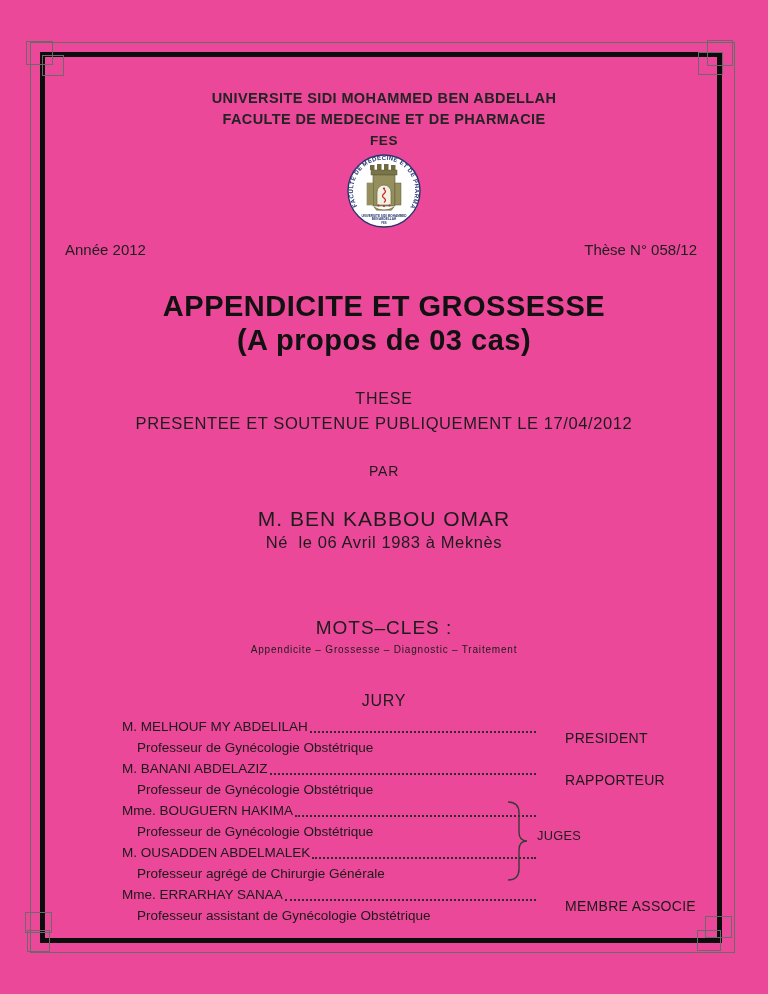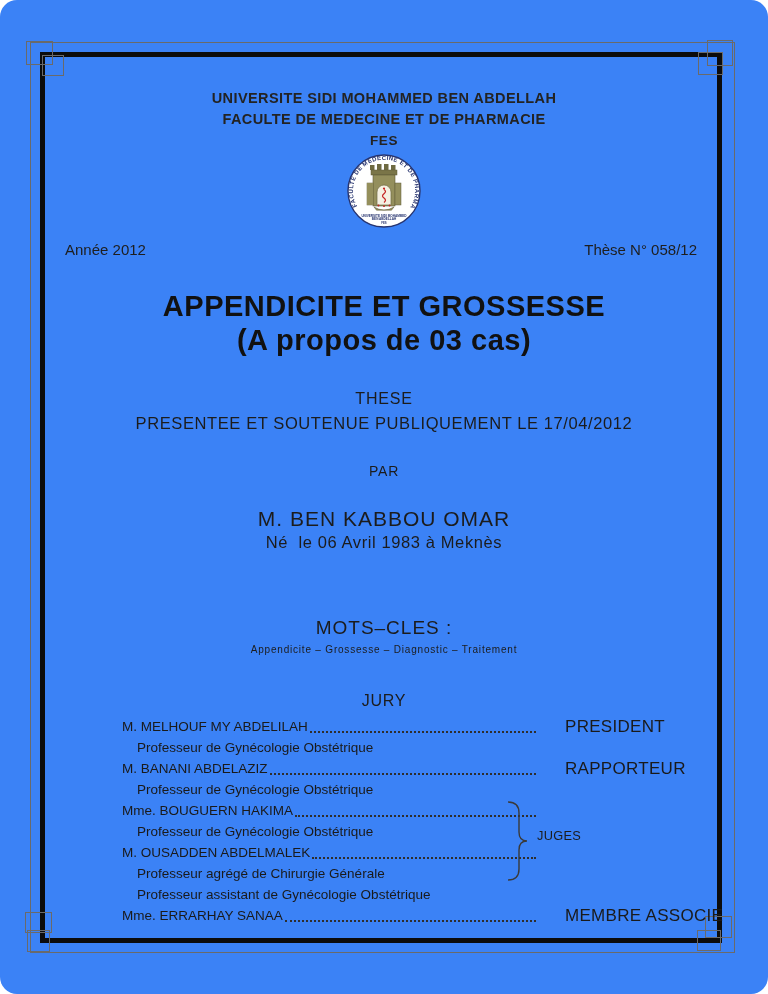--- a/index.html
+++ b/index.html
@@ -2,23 +2,22 @@
 <html><head>
 <meta charset="utf-8">
 <style>
   * { margin: 0; padding: 0; box-sizing: border-box; }
   html, body { background: #ffffff; }
   body { font-family: "Liberation Sans", "DejaVu Sans", sans-serif; color: #1c1c1c; }
   .page {
     position: relative;
     width: 768px;
     height: 994px;
-    background: #3b82f6;
+    background: #ec4899;
     overflow: hidden;
-    border-radius: 17px;
   }
   
   .thin-rect {
     position: absolute; left: 30px; top: 42px; width: 705px; height: 911px;
     border: 1px solid #6a6a6a;
   }
   .thick-rect {
     position: absolute; left: 40px; top: 52px; width: 682px; height: 891px;
     border: 5px solid #0c0c0c;
   }
@@ -57,21 +56,21 @@
   .motscles  { top: 617px; font-size: 19px; letter-spacing: 1px; }
   .keywords  { top: 644px; font-size: 10px; letter-spacing: 0.8px; }
   .jury-hd   { top: 692px; font-size: 16px; letter-spacing: 0.8px; }
 
   
   .jury-list { position: absolute; left: 90px; top: 716px; width: 640px; font-size: 13.5px; color: #1a1a1a; }
   .jrow { position: relative; height: 21px; line-height: 21px; margin-left: 32px; }
   .name-wrap { display: flex; width: 415px; }
   .jname { white-space: nowrap; }
   .leader { flex: 1; border-bottom: 2px dotted #2e2e2e; margin: 0 1px 4px 2px; }
-  .jrole { position: absolute; left: 443px; top: 0; font-size: 17px; letter-spacing: 0.3px; white-space: nowrap; }
+  .jrole { position: absolute; left: 443px; top: 12px; font-size: 14px; letter-spacing: 0.3px; white-space: nowrap; }
   .jqual { padding-left: 15px; }
 
   .brace { position: absolute; left: 504px; top: 800px; width: 26px; height: 82px; }
   .juges { position: absolute; left: 537px; top: 828px; font-size: 12.8px; letter-spacing: 0.3px; }
 </style>
 </head>
 <body>
 
 <div class="page">
 
@@ -179,28 +178,28 @@
     <div class="jrow jqual">Professeur de Gynécologie Obstétrique</div>
 
     <div class="jrow">
       <div class="name-wrap">
         <span class="jname">M. OUSADDEN ABDELMALEK</span>
         <span class="leader"></span>
       </div>
     </div>
     <div class="jrow jqual">Professeur agrégé de Chirurgie Générale</div>
 
+    <div class="jrow">
+      <div class="name-wrap">
+        <span class="jname">Mme. ERRARHAY SANAA</span>
+        <span class="leader"></span>
+      </div>
+      <span class="jrole">MEMBRE ASSOCIE</span>
+    </div>
     <div class="jrow jqual">Professeur assistant de Gynécologie Obstétrique</div>
-    <div class="jrow">
-      <div class="name-wrap">
-        <span class="jname">Mme. ERRARHAY SANAA</span>
-        <span class="leader"></span>
-      </div>
-      <span class="jrole">MEMBRE ASSOCIE</span>
-    </div>
   </div>
 
   <svg class="brace" viewBox="0 0 26 82">
     <path d="M 4 2 Q 15 2 15 13 L 15 32 Q 15 41 23 41 Q 15 41 15 50 L 15 69 Q 15 80 4 80" fill="none" stroke="#3a3a3a" stroke-width="1.4"></path>
   </svg>
   <div class="juges">JUGES</div>
 
 </div>
 
 </body></html>

